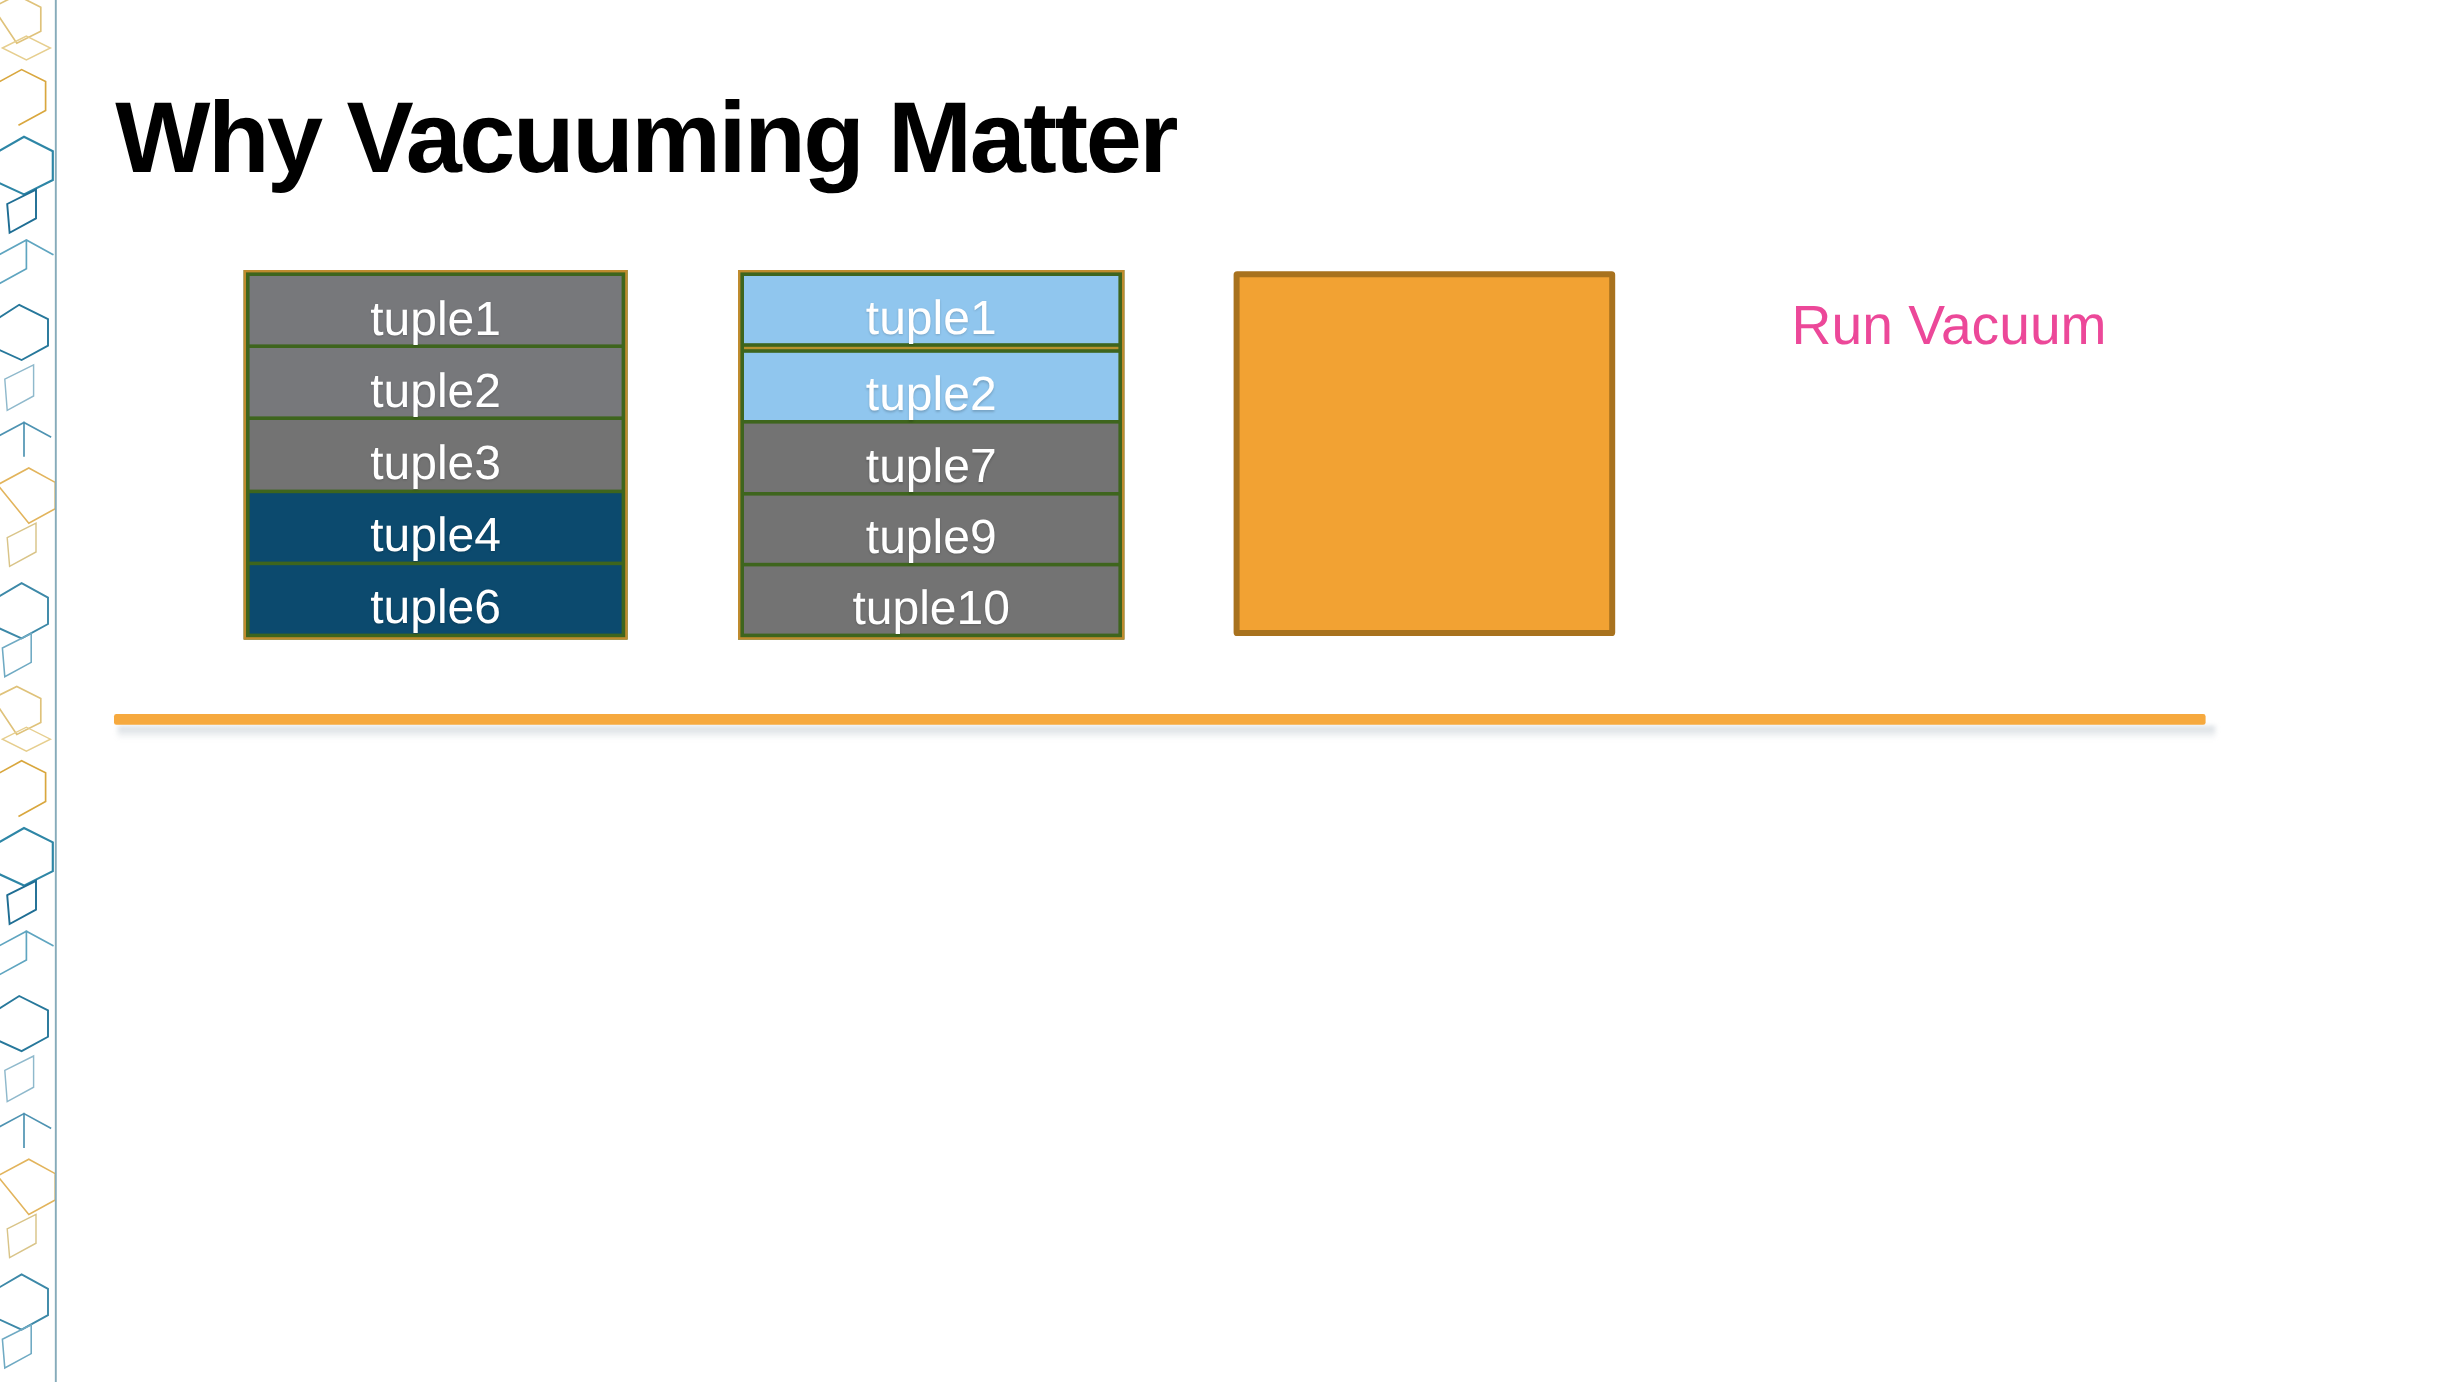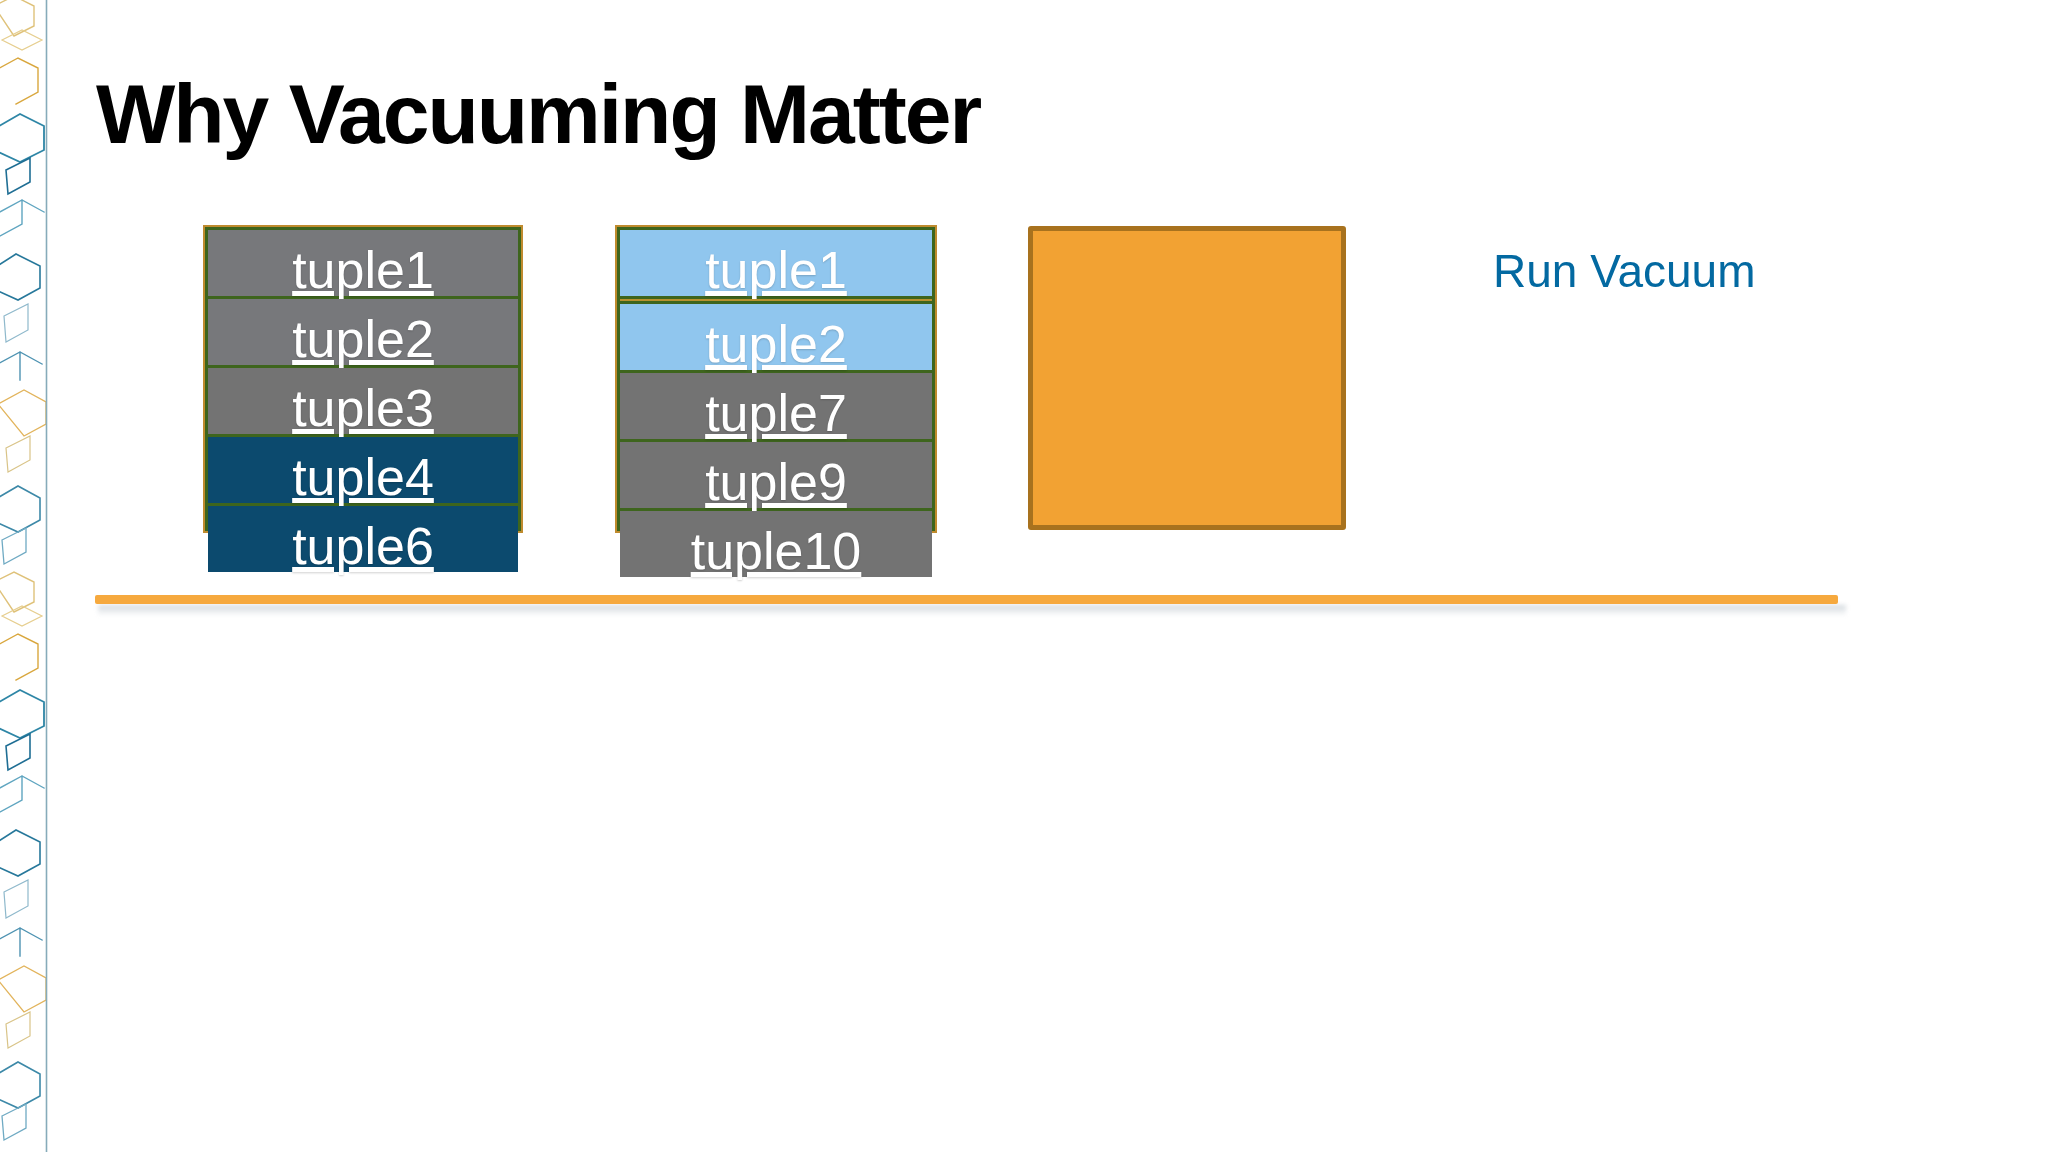--- a/index.html
+++ b/index.html
@@ -32,41 +32,41 @@
     display:flex; flex-direction:column; gap:3px;
   }
   .tuple-table.t1 { left:203px; }
   .tuple-table.t2 { left:615px; width:322px; }
 
   .tuple-row {
     flex:1; display:flex; align-items:center; justify-content:center;
     overflow:visible;
   }
   .tuple-row span {
-    color:#ffffff; font-size:52px; line-height:1;
-    padding-top:14px; text-shadow:0 1px 2px rgba(0,0,0,0.18);text-decoration:underline;
+    color:#ffffff; font-size:40px; line-height:1;
+    padding-top:14px; text-shadow:0 1px 2px rgba(0,0,0,0.18);
   }
   .state-dead       { background:#77787B; }
   .state-live       { background:#737373; }
   .state-live-light { background:#0c4a6e; }
   .state-frozen     { background:#90C6EE; }
 
   
   .detach-sep { height:2px; background:#B8912F; flex:0 0 auto; }
 
   
   .orange-block {
     position:absolute; left:1028px; top:226px; width:318px; height:304px;
     background:#F2A233; border:5px solid #A8721E; border-radius:3px;
   }
 
   
   .run-vacuum {
     position:absolute; left:1493px; top:244px;
-    font-size:46px; color:#0369a1; white-space:nowrap;
+    font-size:46px; color:#ec4899; white-space:nowrap;
   }
 
   
   .divider {
     position:absolute; left:95px; top:595px; width:1743px; height:9px;
     background:#F6A93E; border-radius:2px;
   }
   .divider-shadow {
     position:absolute; left:98px; top:605px; width:1748px; height:11px;
     background:linear-gradient(#AEB9C2, rgba(174,185,194,0));

